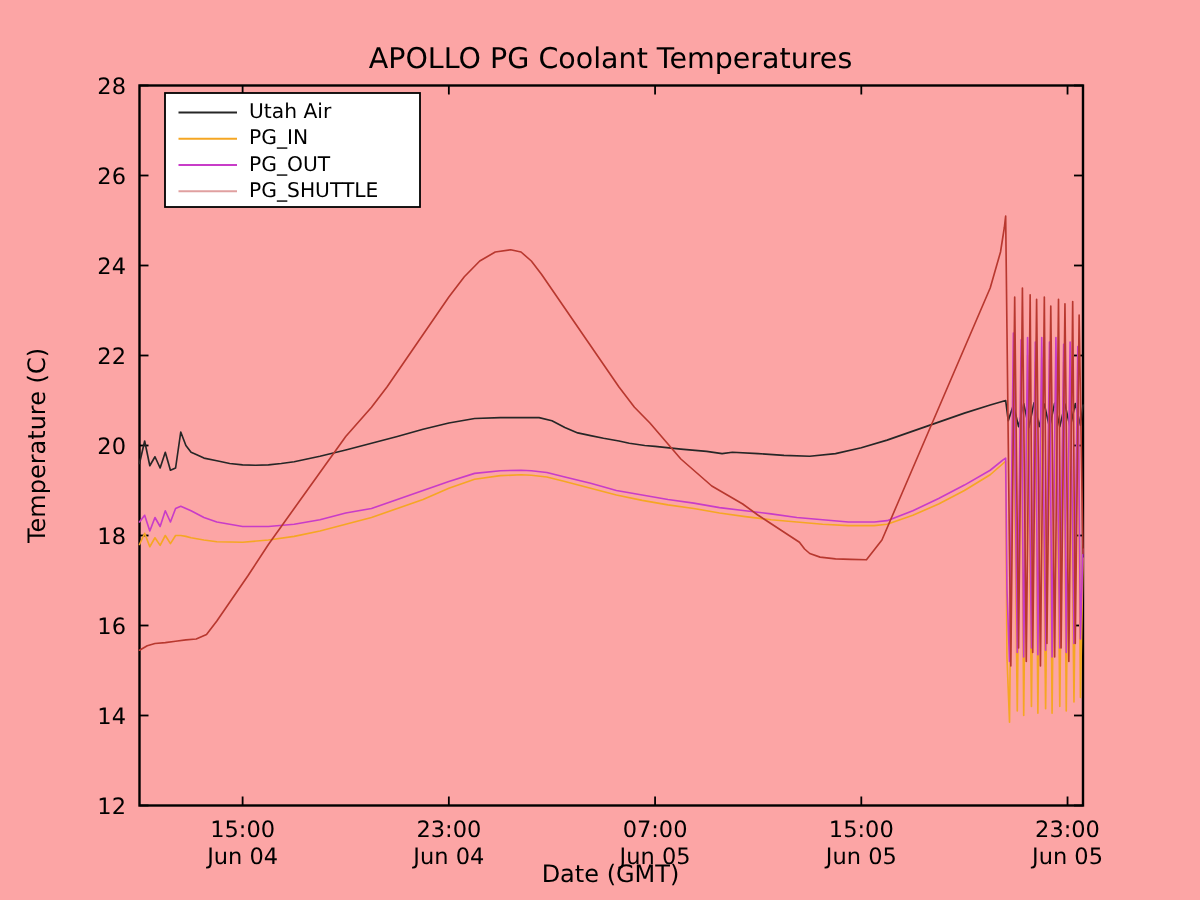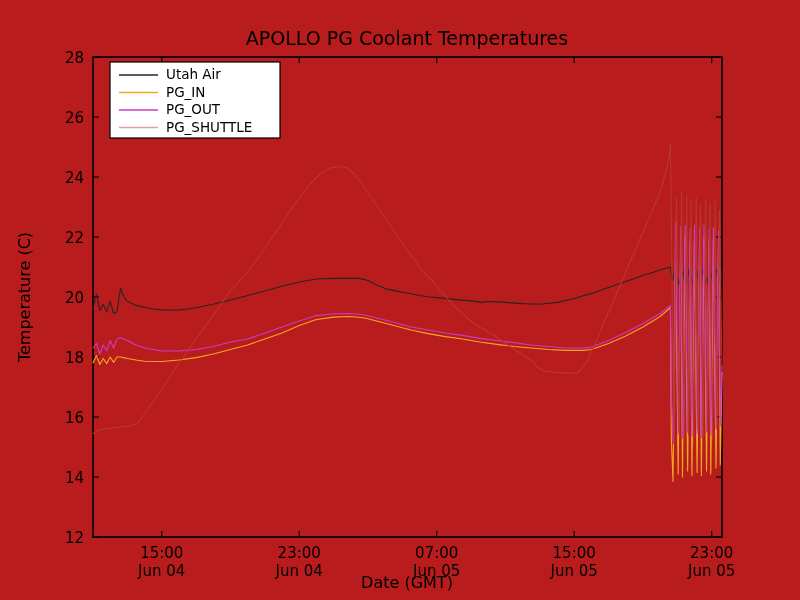--- a/index.html
+++ b/index.html
@@ -4,21 +4,21 @@
 <style>
   html, body {
     margin: 0;
     padding: 0;
     background: #ffffff;
   }
   #figure {
     position: relative;
     width: 800px;
     height: 600px;
-    background: #b91c1c;
+    background: #fca5a5;
     overflow: hidden;
     font-family: "DejaVu Sans", sans-serif;
   }
   #plot-svg {
     display: block;
     width: 800px;
     height: 600px;
   }
   .axis-line {
     fill: none;

